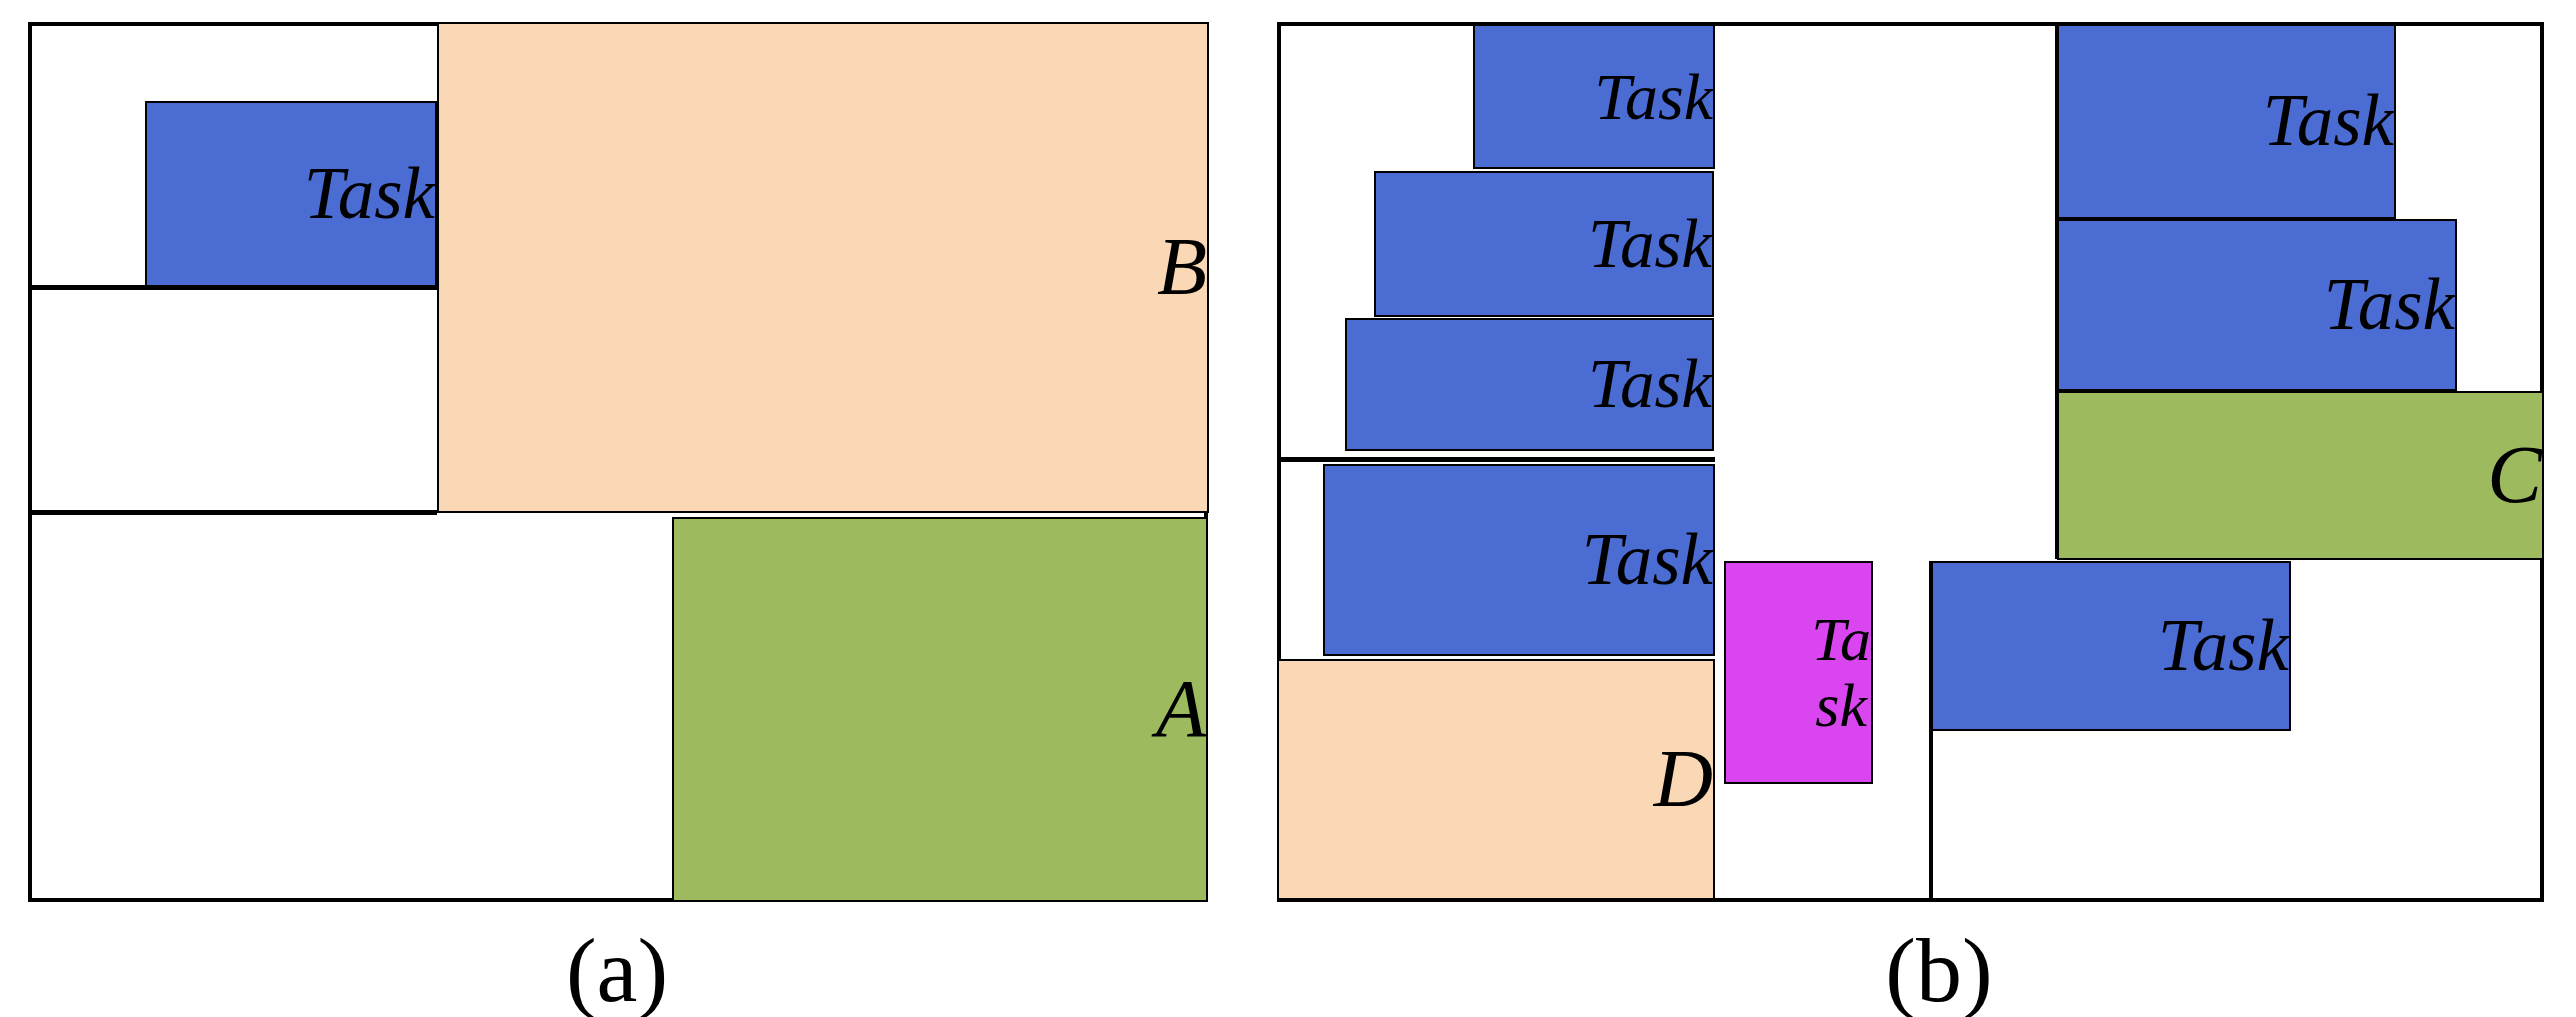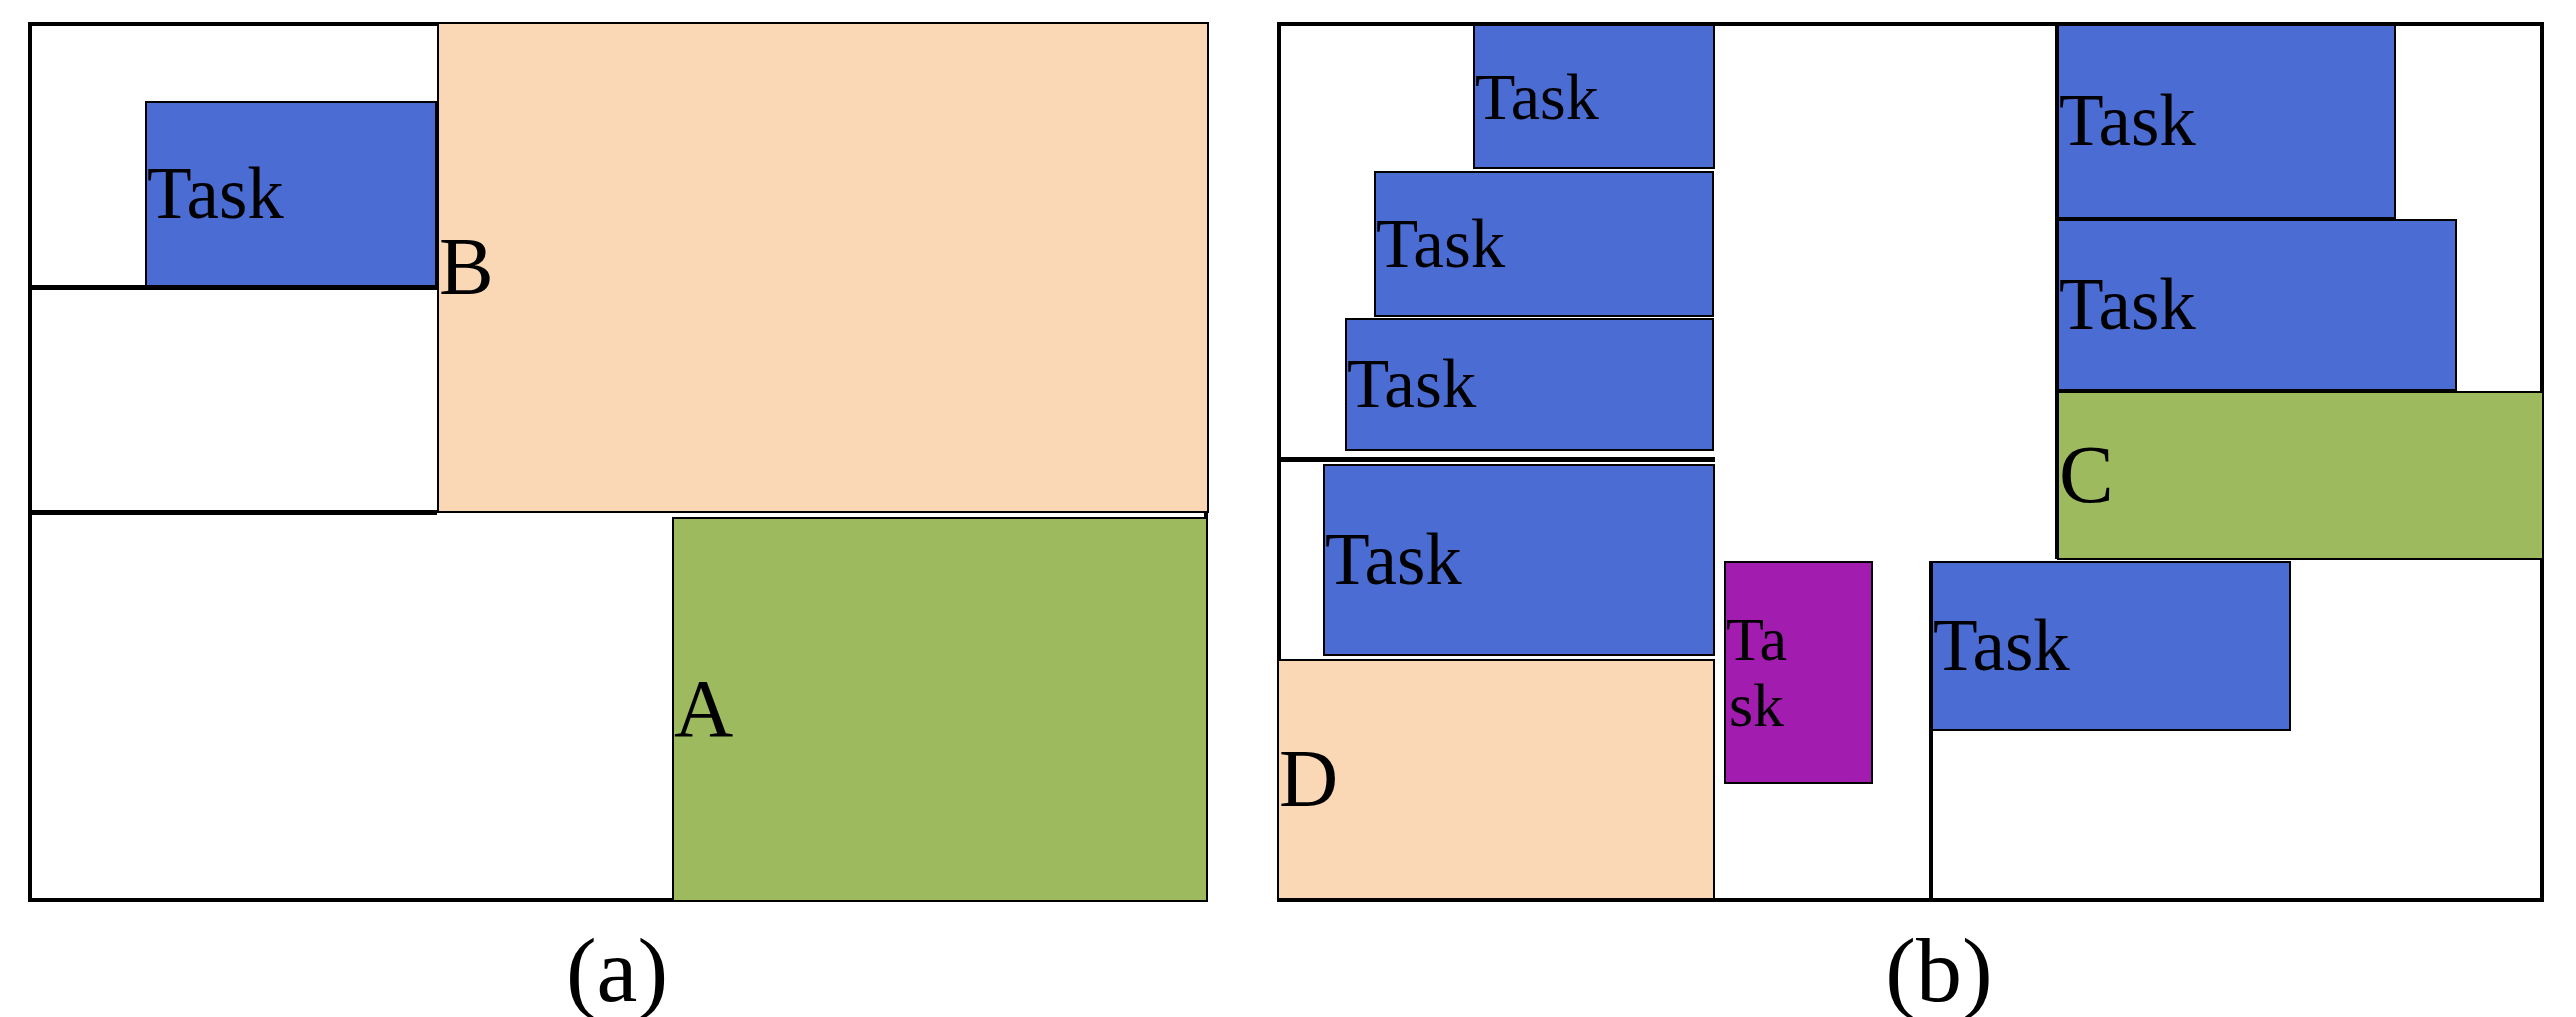--- a/index.html
+++ b/index.html
@@ -20,25 +20,26 @@
     box-sizing: border-box;
     border: 4.8px solid #000000;
     background: #ffffff;
   }
   .region {
     position: absolute;
     box-sizing: border-box;
     border: 2.9px solid #000000;
     display: flex;
     align-items: center;
-    justify-content: flex-start;
+    justify-content: flex-end;
     color: #000000;
     white-space: pre-line;
     text-align: center;
     line-height: 1.05;
+    font-style: italic;
   }
   .dline {
     position: absolute;
     background: #000000;
   }
   .caption {
     position: absolute;
     transform: translateX(-50%);
     color: #000000;
     font-size: 92px;
@@ -57,21 +58,21 @@
     <div class="region" style="left: 672px; top: 517px; width: 536px; height: 385px; background: rgb(158, 186, 95); font-size: 82px;"><span>A</span></div>
     <div class="panel" style="left: 1277px; top: 22px; width: 1267px; height: 880px;"></div>
     <div class="dline" style="left: 1277px; top: 457px; width: 438px; height: 4.8px;"></div>
     <div class="dline" style="left: 2055px; top: 22px; width: 3.9px; height: 537px;"></div>
     <div class="dline" style="left: 1929px; top: 561px; width: 3.9px; height: 340px;"></div>
     <div class="region" style="left: 1473px; top: 24px; width: 242px; height: 145px; background: rgb(74, 108, 211); font-size: 66px;"><span>Task</span></div>
     <div class="region" style="left: 1374px; top: 171px; width: 340px; height: 146px; background: rgb(74, 108, 211); font-size: 69px;"><span>Task</span></div>
     <div class="region" style="left: 1345px; top: 318px; width: 369px; height: 133px; background: rgb(74, 108, 211); font-size: 69px;"><span>Task</span></div>
     <div class="region" style="left: 1323px; top: 464px; width: 392px; height: 192px; background: rgb(74, 108, 211); font-size: 73px;"><span>Task</span></div>
     <div class="region" style="left: 1277px; top: 659px; width: 438px; height: 241px; background: rgb(250, 215, 181); font-size: 82px;"><span>D</span></div>
-    <div class="region" style="left: 1724px; top: 561px; width: 149px; height: 223px; background: #a21caf; font-size: 62px;"><span>Ta
+    <div class="region" style="left: 1724px; top: 561px; width: 149px; height: 223px; background: #d946ef; font-size: 62px;"><span>Ta
 sk</span></div>
     <div class="region" style="left: 2057px; top: 24px; width: 339px; height: 195px; background: rgb(74, 108, 211); font-size: 73px;"><span>Task</span></div>
     <div class="region" style="left: 2057px; top: 219px; width: 400px; height: 172px; background: rgb(74, 108, 211); font-size: 73px;"><span>Task</span></div>
     <div class="region" style="left: 2057px; top: 391px; width: 487px; height: 169px; background: rgb(158, 186, 95); font-size: 82px;"><span>C</span></div>
     <div class="region" style="left: 1931px; top: 561px; width: 360px; height: 170px; background: rgb(74, 108, 211); font-size: 73px;"><span>Task</span></div>
     <div class="caption" style="left: 617px; top: 924px;">(a)</div>
     <div class="caption" style="left: 1939px; top: 924px;">(b)</div>
   </div>
 
 

